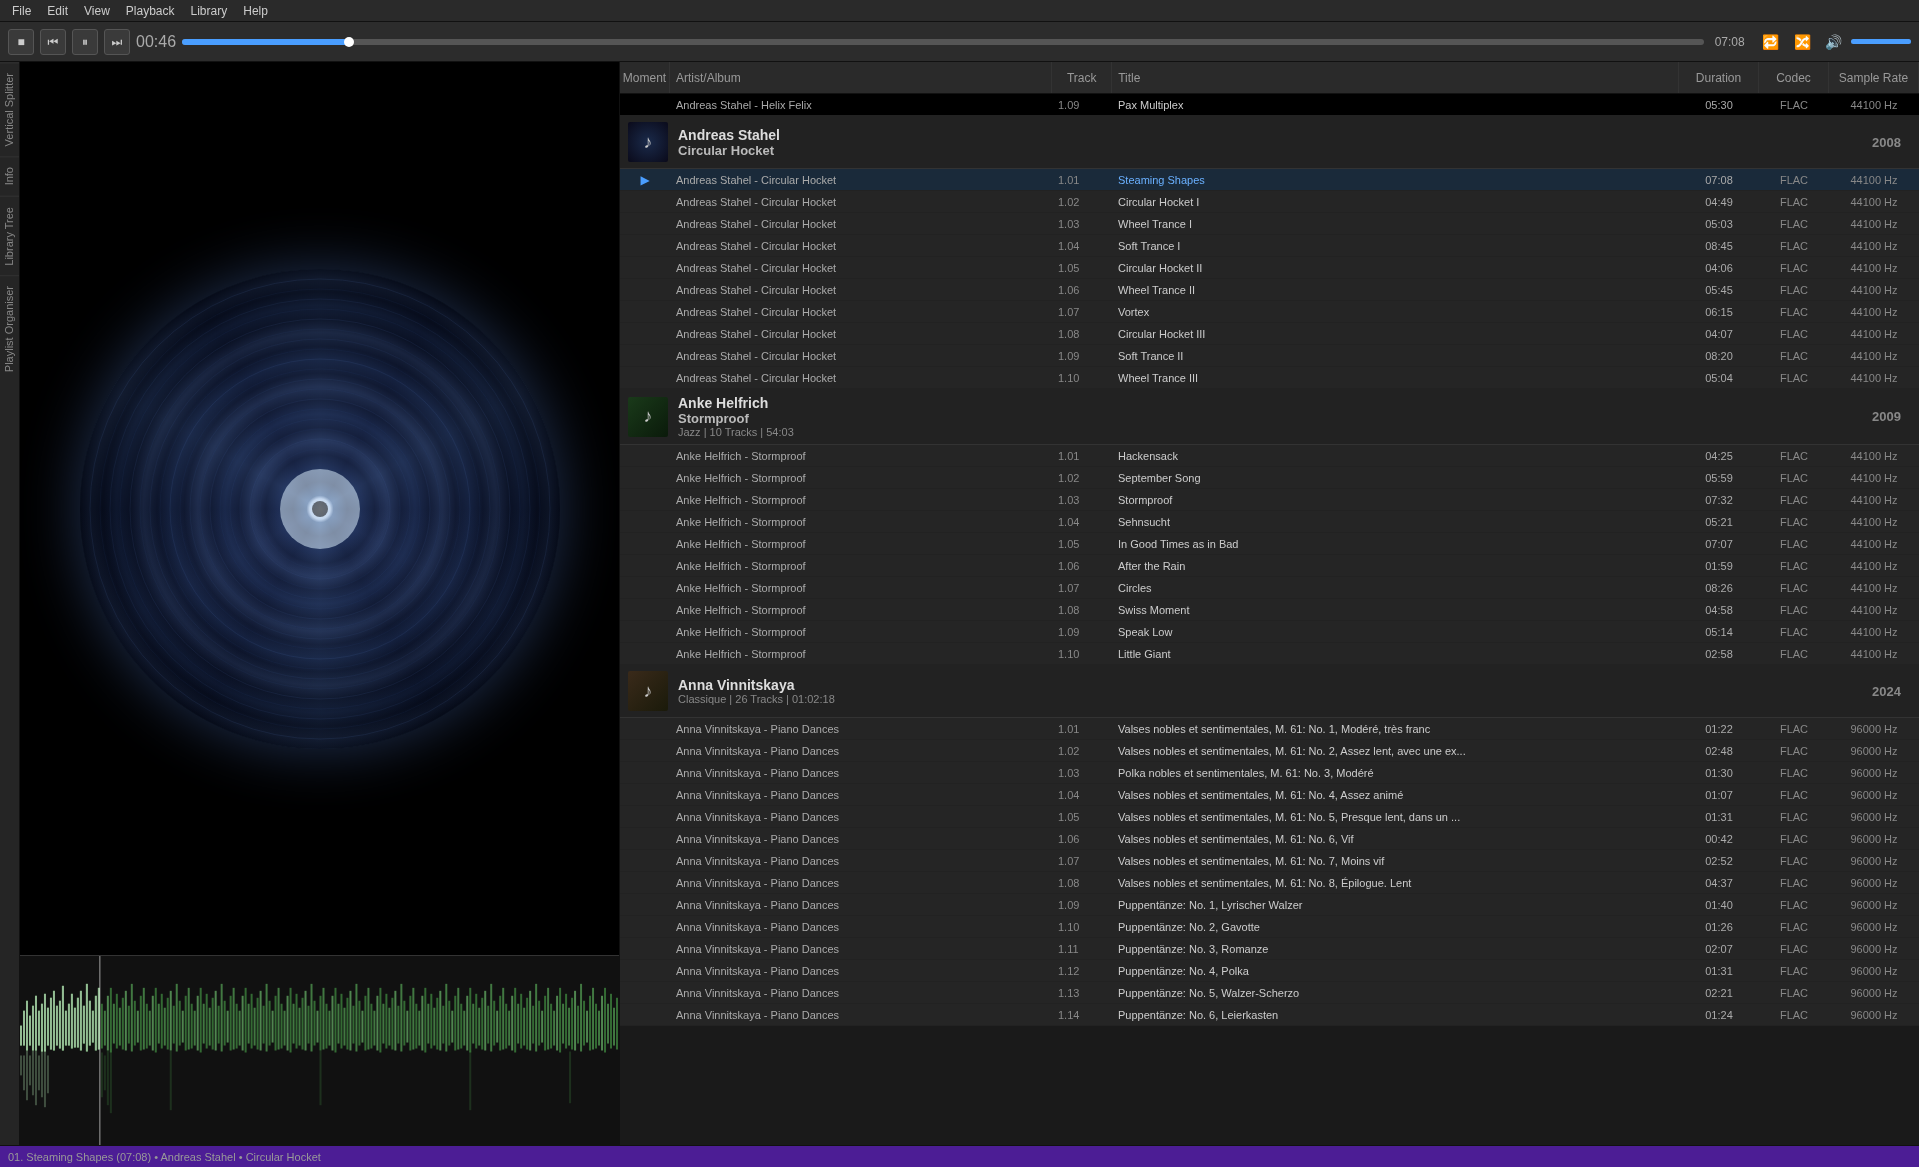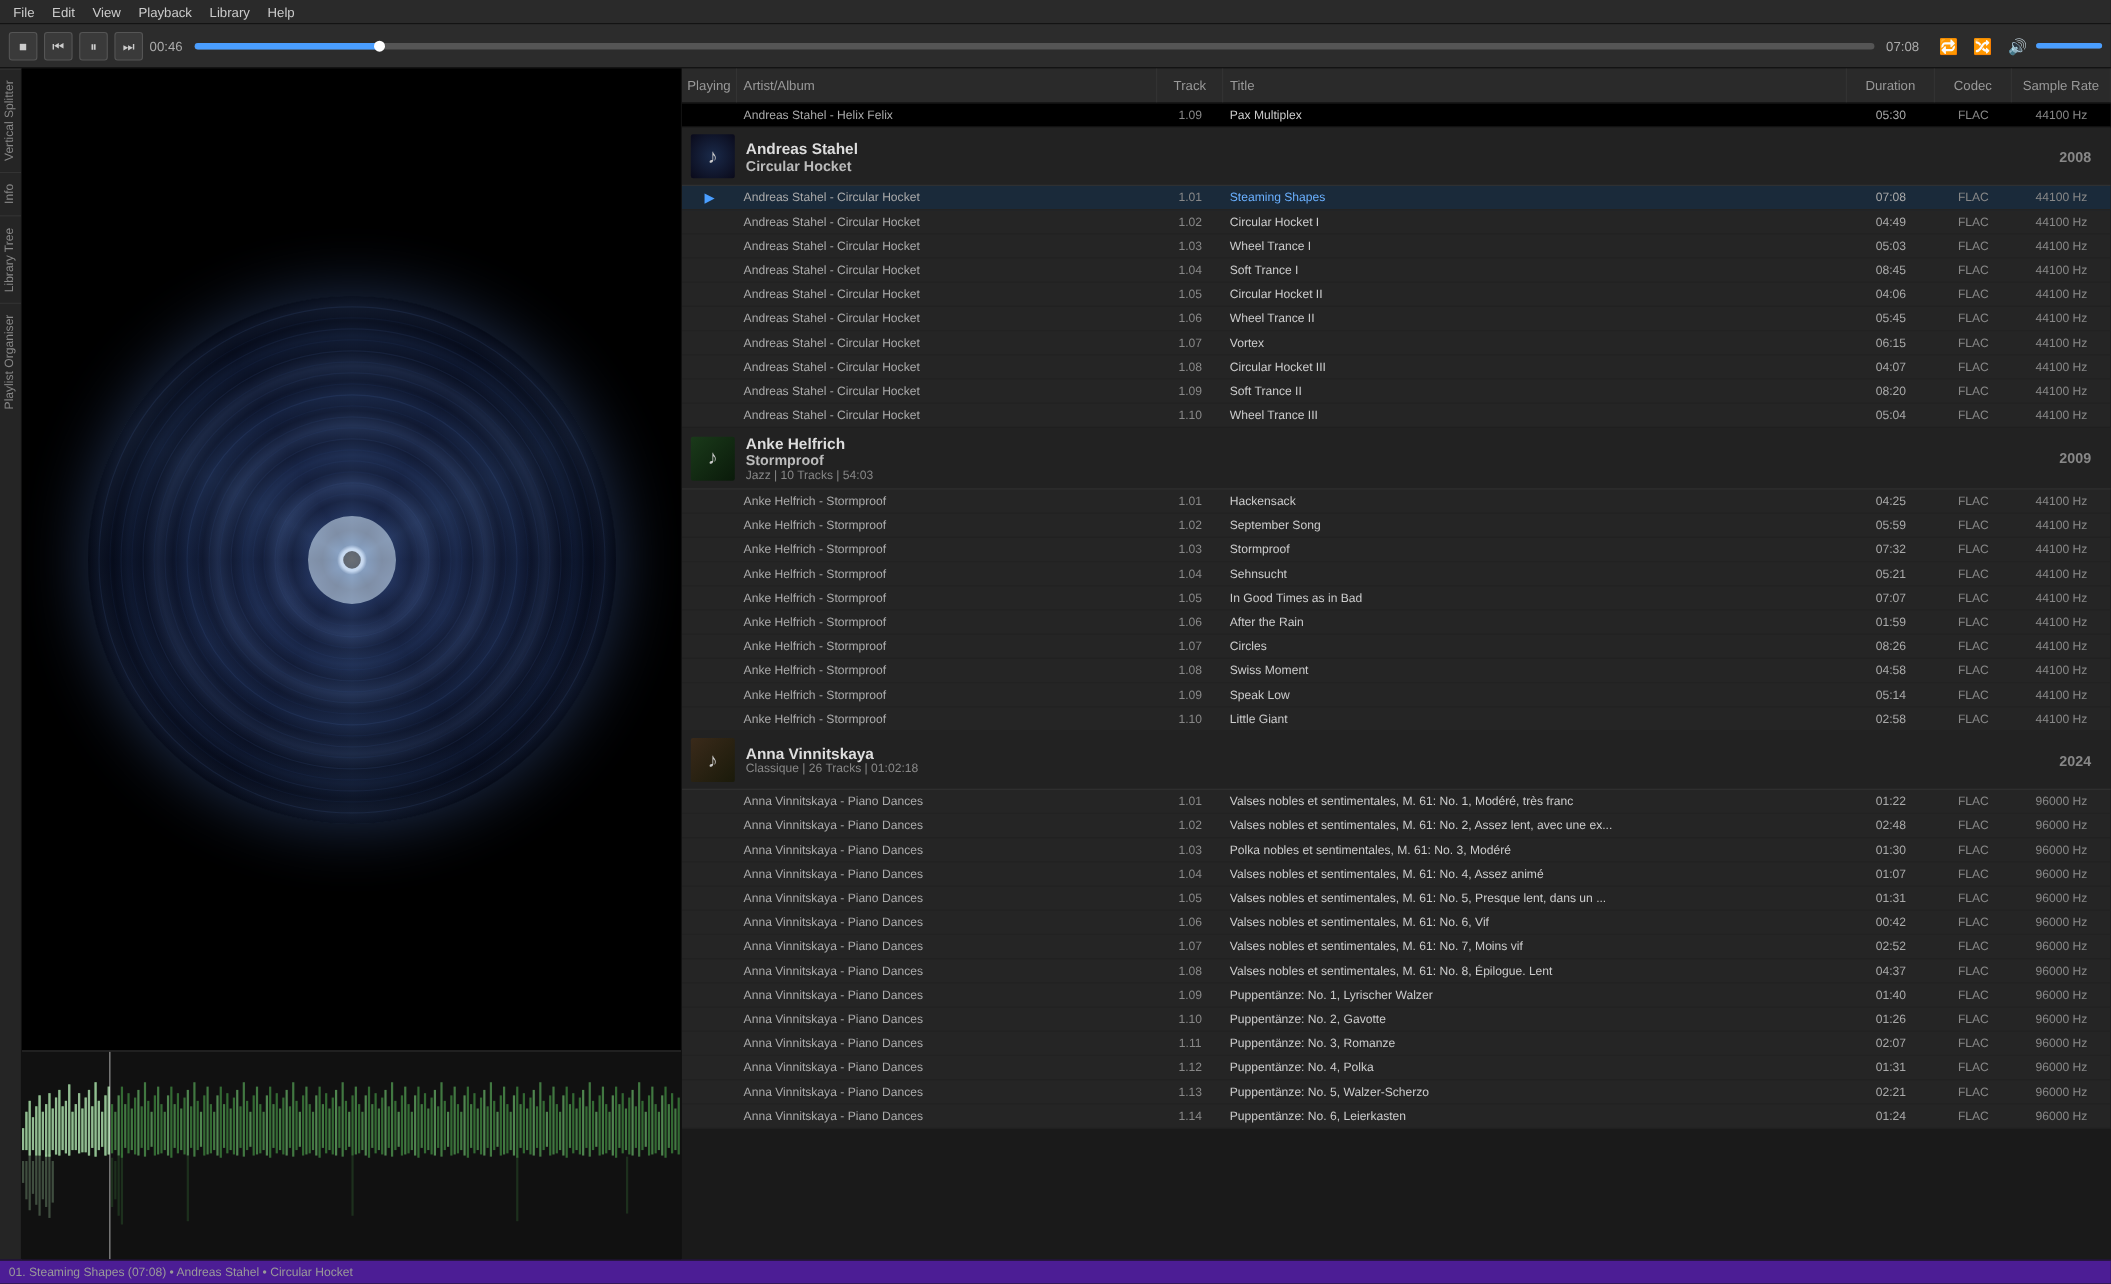--- a/index.html
+++ b/index.html
@@ -57,21 +57,21 @@
       font-size: 12px;
     }
     #progress-area {
       display: flex;
       align-items: center;
       flex: 1;
       gap: 6px;
     }
     #time-start {
       color: #aaa;
-      font-size: 12px;
+      font-size: 16px;
       min-width: 35px;
     }
     #progress-bar-container {
       flex: 1;
       height: 6px;
       background: #555;
       border-radius: 3px;
       position: relative;
       cursor: pointer;
     }
@@ -326,21 +326,21 @@
       align-items: center;
       height: 22px;
       border-bottom: 1px solid #222;
       cursor: pointer;
     }
     .track-row.playing { background: #1a2a3a; }
     .track-row.playing .track-title { color: #6ab0ff; }
 
     .tc-playing { width: 50px; display: flex; justify-content: center; align-items: center; color: #4a9eff; font-size: 12px; flex-shrink: 0; }
     .tc-artist { flex: 2; min-width: 200px; padding: 0 6px; color: #aaa; font-size: 11px; overflow: hidden; text-overflow: ellipsis; white-space: nowrap; }
-    .tc-track { width: 60px; padding: 0 6px; color: #888; font-size: 11px; text-align: center; flex-shrink: 0; }
+    .tc-track { width: 60px; padding: 0 6px; color: #888; font-size: 11px; text-align: left; flex-shrink: 0; }
     .tc-title { flex: 3; min-width: 250px; padding: 0 6px; color: #ccc; font-size: 11px; overflow: hidden; text-overflow: ellipsis; white-space: nowrap; }
     .tc-duration { width: 80px; padding: 0 6px; color: #aaa; font-size: 11px; text-align: center; flex-shrink: 0; }
     .tc-codec { width: 70px; padding: 0 6px; color: #888; font-size: 11px; text-align: center; flex-shrink: 0; }
     .tc-samplerate { width: 90px; padding: 0 6px; color: #888; font-size: 11px; text-align: center; flex-shrink: 0; }
 
     
     #statusbar {
       background: #4c1d95;
       border-top: 1px solid #111;
       height: 22px;
@@ -708,21 +708,21 @@
         </g>
 
         <line x1="80" y1="0" x2="80" y2="190" stroke="#fff" stroke-width="1" opacity="0.6"></line>
       </svg>
     </div>
   </div>
 
   <div id="right-panel">
 
     <div id="playlist-header">
-      <div class="col-header col-playing">Playing</div>
+      <div class="col-header col-playing">Moment</div>
       <div class="col-header col-artist">Artist/Album</div>
       <div class="col-header col-track">Track</div>
       <div class="col-header col-title">Title</div>
       <div class="col-header col-duration">Duration</div>
       <div class="col-header col-codec">Codec</div>
       <div class="col-header col-samplerate">Sample Rate</div>
     </div>
 
     <div id="playlist-content">
 

